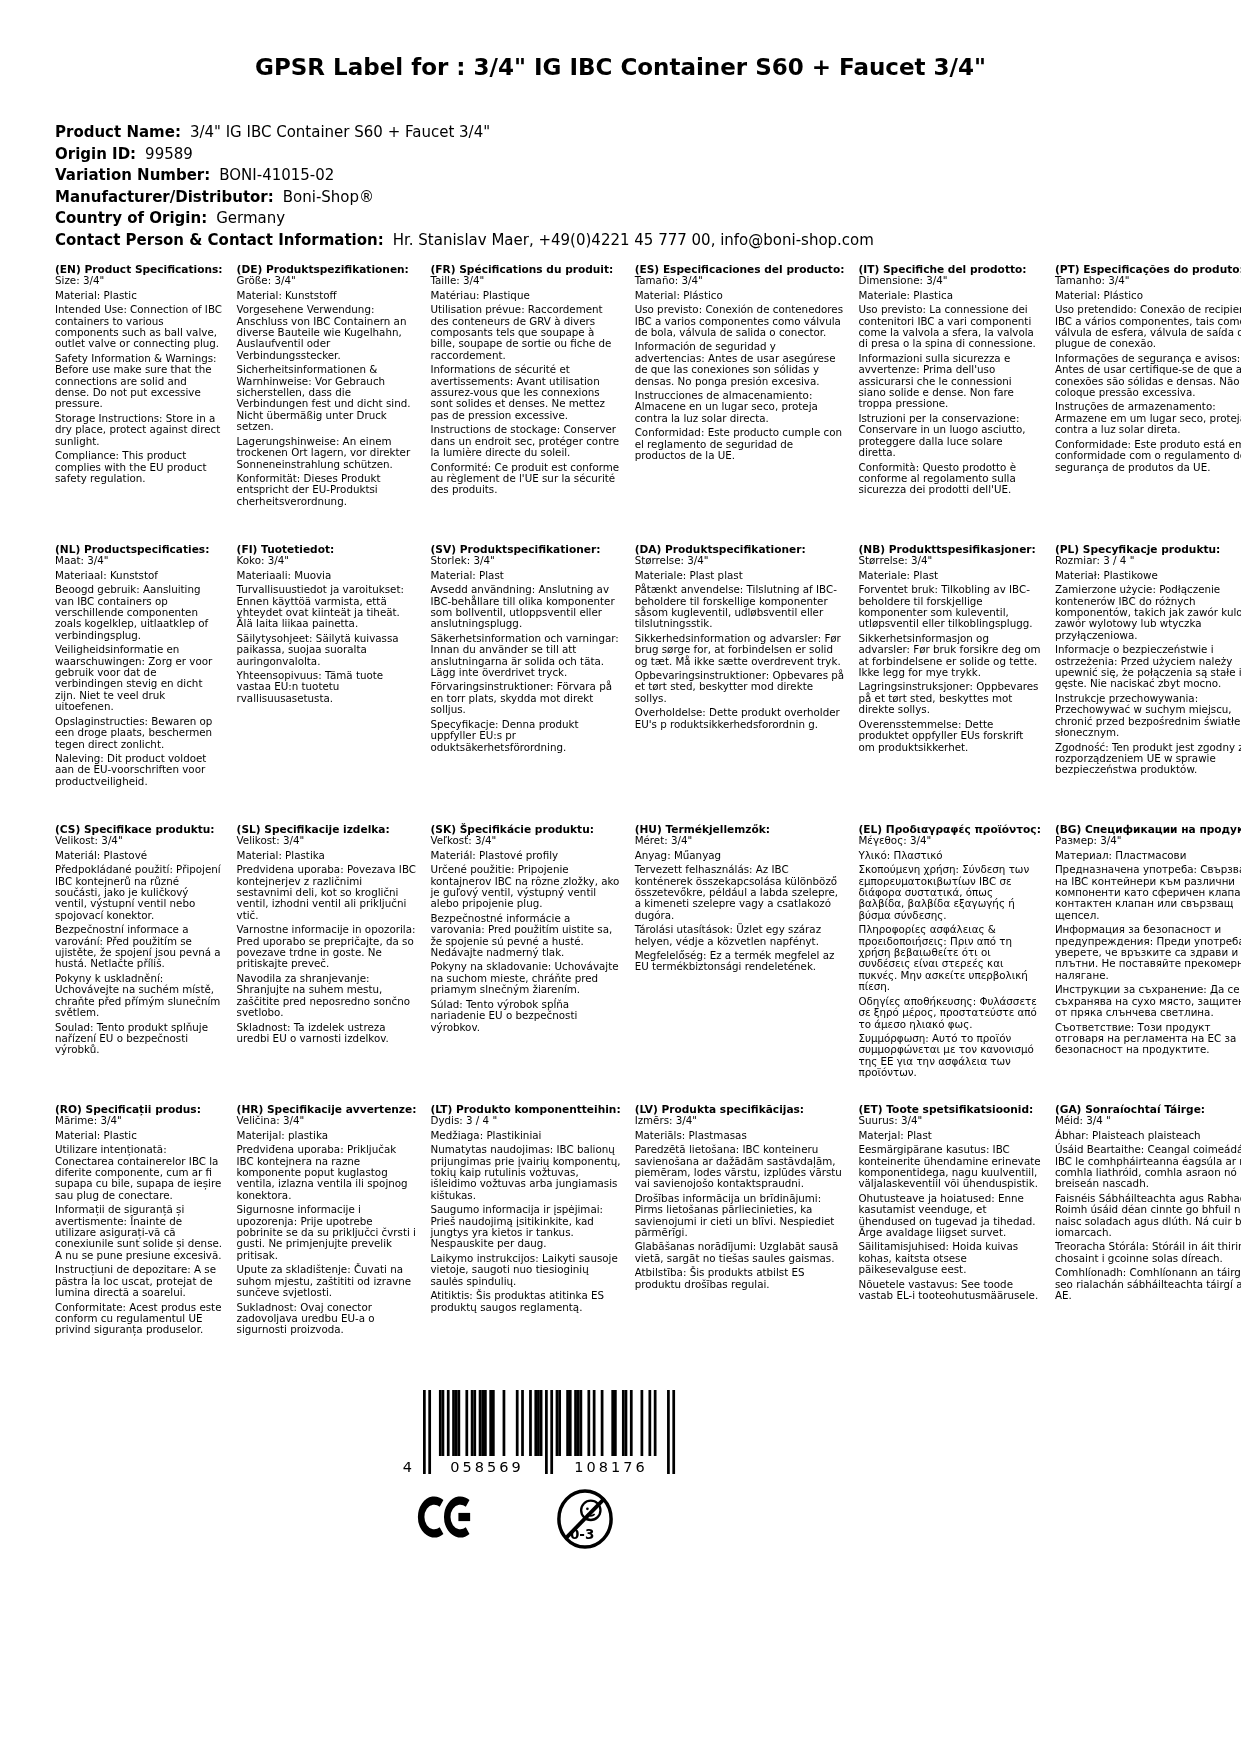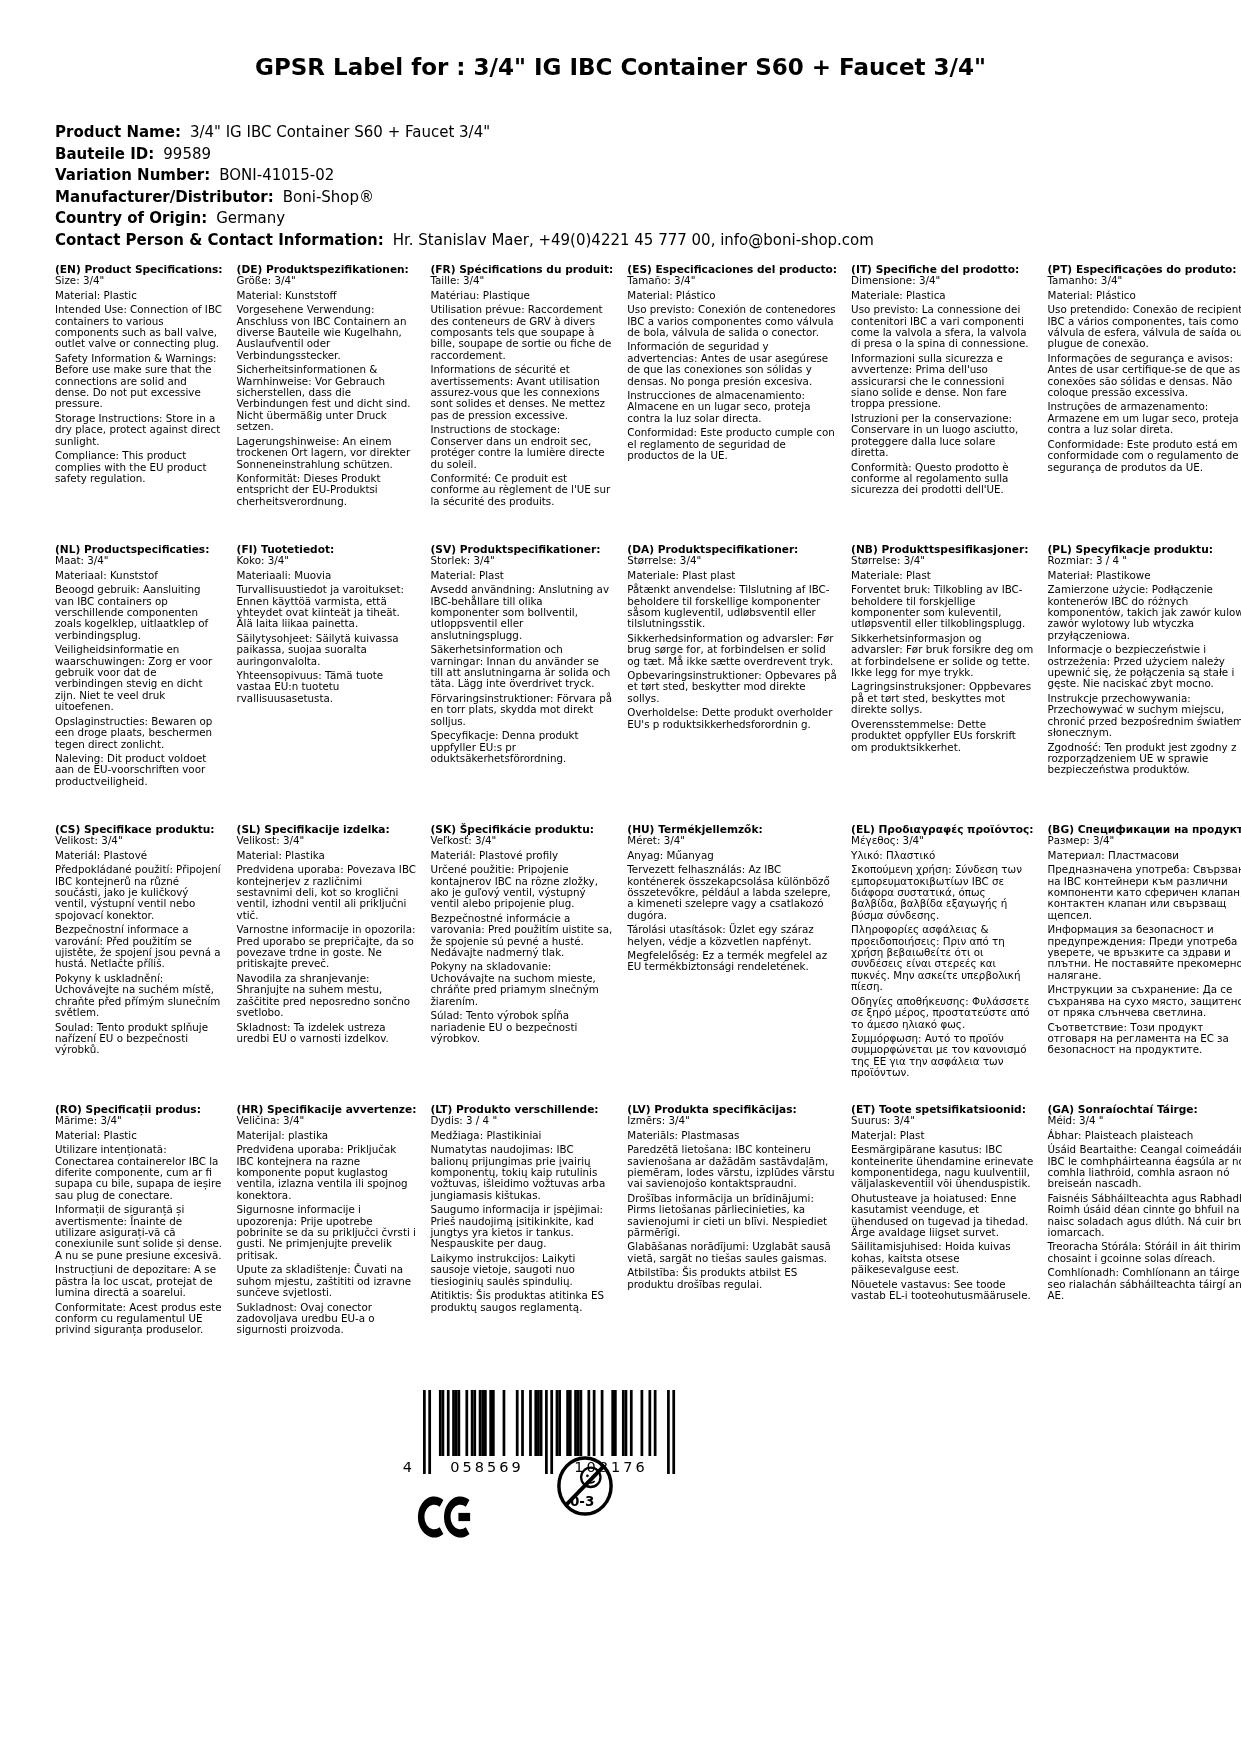--- a/index.html
+++ b/index.html
@@ -18,32 +18,32 @@
     position:absolute;top:264px;left:55px;width:1120px;
     display:grid;grid-template-columns:repeat(6,1fr);column-gap:14px;grid-auto-rows:280px;
   }
   .spec-block{font-size:10.3px;line-height:11.4px;overflow:visible;}
   .spec-header{font-weight:bold;font-size:10.6px;white-space:nowrap;margin:0;}
   .spec-block p{margin:0 0 3px 0;}
   .barcode-wrap{position:absolute;top:1390px;left:423px;width:252px;height:90px;}
   .barcode-wrap svg{overflow:visible;display:block;}
   .barcode-digit{font-family:"DejaVu Sans","Liberation Sans",sans-serif;font-size:14.5px;letter-spacing:3px;}
   .ce-wrap{position:absolute;top:1494px;left:416px;}
-  .age-wrap{position:absolute;top:1455px;left:556px;}
+  .age-wrap{position:absolute;top:1488px;left:556px;}
 </style>
 </head>
 <body>
 
 <div class="page">
 
   <h1 class="title">GPSR Label for : 3/4" IG IBC Container S60 + Faucet 3/4"</h1>
 
   <div class="product-info">
       <div class="pi-row"><span class="pi-label">Product Name:</span><span class="pi-value">3/4" IG IBC Container S60 + Faucet 3/4"</span></div>
-      <div class="pi-row"><span class="pi-label">Bauteile ID:</span><span class="pi-value">99589</span></div>
+      <div class="pi-row"><span class="pi-label">Origin ID:</span><span class="pi-value">99589</span></div>
       <div class="pi-row"><span class="pi-label">Variation Number:</span><span class="pi-value">BONI-41015-02</span></div>
       <div class="pi-row"><span class="pi-label">Manufacturer/Distributor:</span><span class="pi-value">Boni-Shop®</span></div>
       <div class="pi-row"><span class="pi-label">Country of Origin:</span><span class="pi-value">Germany</span></div>
       <div class="pi-row"><span class="pi-label">Contact Person &amp; Contact Information:</span><span class="pi-value">Hr. Stanislav Maer, +49(0)4221 45 777 00, info@boni-shop.com</span></div>
     </div>
 
   <div class="specs-grid">
       <div class="spec-block">
         <div class="spec-header">(EN) Product Specifications:</div>
         <p>Size: 3/4"</p>
@@ -216,21 +216,21 @@
       <div class="spec-block">
         <div class="spec-header">(HR) Specifikacije avvertenze:</div>
         <p>Veličina: 3/4"</p>
         <p>Materijal: plastika</p>
         <p>Predviđena uporaba: Priključak IBC kontejnera na razne komponente poput kuglastog ventila, izlazna ventila ili spojnog konektora.</p>
         <p>Sigurnosne informacije i upozorenja: Prije upotrebe pobrinite se da su priključci čvrsti i gusti. Ne primjenjujte prevelik pritisak.</p>
         <p>Upute za skladištenje: Čuvati na suhom mjestu, zaštititi od izravne sunčeve svjetlosti.</p>
         <p>Sukladnost: Ovaj conector zadovoljava uredbu EU-a o sigurnosti proizvoda.</p>
       </div>
       <div class="spec-block">
-        <div class="spec-header">(LT) Produkto verschillende:</div>
+        <div class="spec-header">(LT) Produkto komponentteihin:</div>
         <p>Dydis: 3 / 4 "</p>
         <p>Medžiaga: Plastikiniai</p>
         <p>Numatytas naudojimas: IBC balionų prijungimas prie įvairių komponentų, tokių kaip rutulinis vožtuvas, išleidimo vožtuvas arba jungiamasis kištukas.</p>
         <p>Saugumo informacija ir įspėjimai: Prieš naudojimą įsitikinkite, kad jungtys yra kietos ir tankus. Nespauskite per daug.</p>
         <p>Laikymo instrukcijos: Laikyti sausoje vietoje, saugoti nuo tiesioginių saulės spindulių.</p>
         <p>Atitiktis: Šis produktas atitinka ES produktų saugos reglamentą.</p>
       </div>
       <div class="spec-block">
         <div class="spec-header">(LV) Produkta specifikācijas:</div>
         <p>Izmērs: 3/4"</p>

